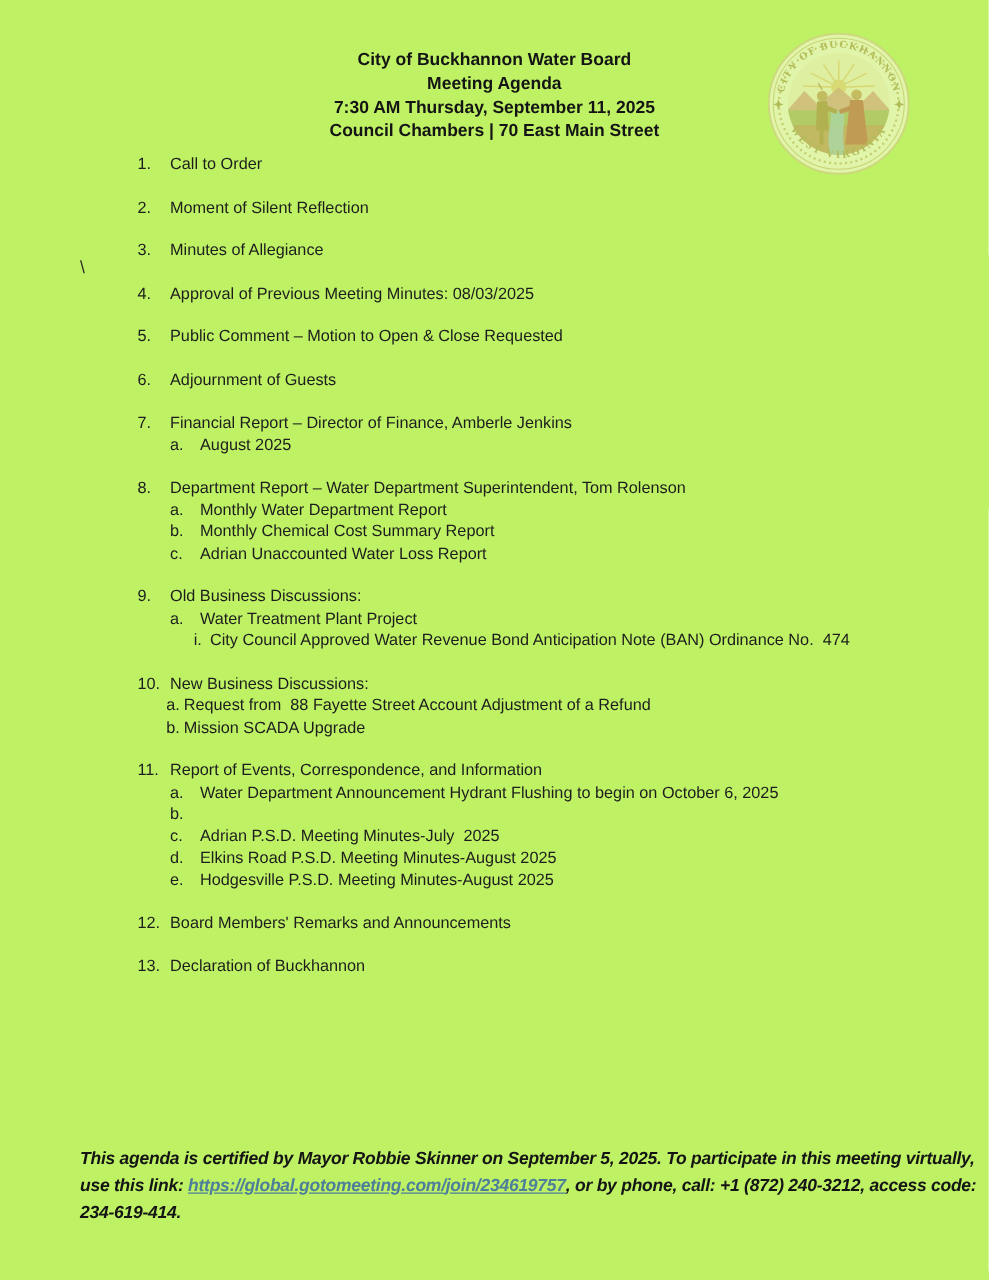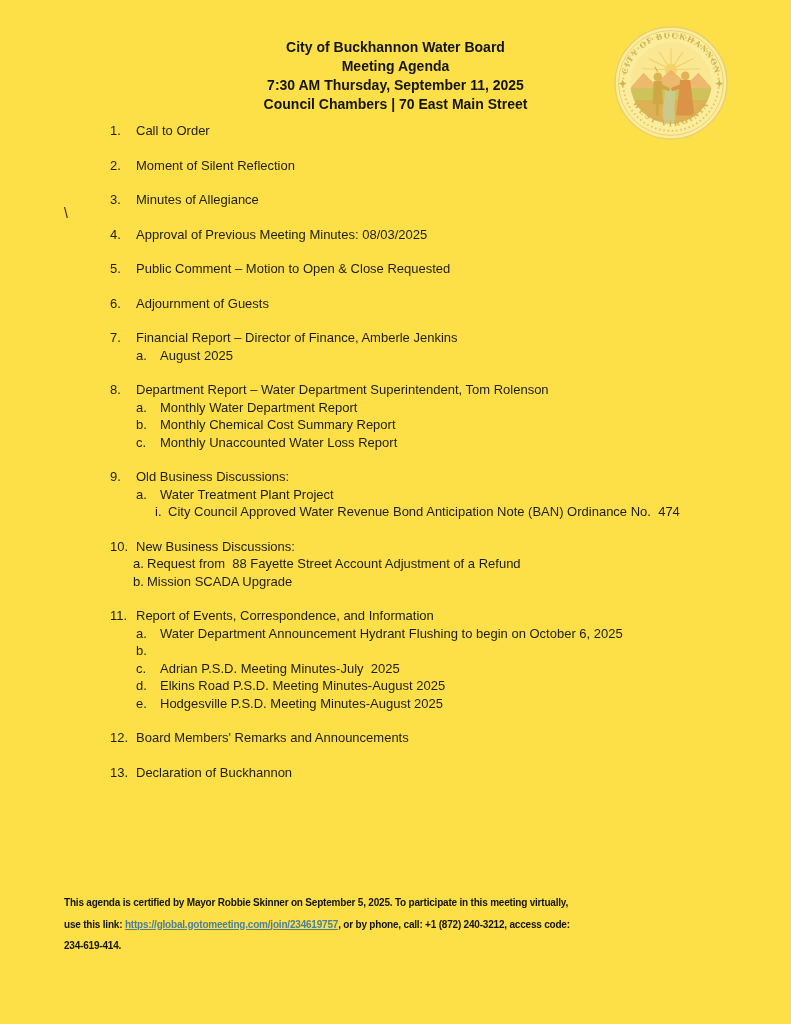--- a/index.html
+++ b/index.html
@@ -1,19 +1,19 @@
 <!DOCTYPE html>
 <html><head>
 <meta charset="utf-8">
 <style>
   html,body{margin:0;padding:0;background:#ffffff;}
   .page{
     position:relative;
     width:791px;height:1024px;
-    background:#fde047;
+    background:#bef264;
     font-family:"Liberation Sans",sans-serif;
     color:#1d1d1d;
     overflow:hidden;
   }
   
   .header{
     position:absolute;top:38px;left:0;right:0;
     text-align:center;
     font-weight:bold;
     font-size:14px;line-height:19px;
@@ -39,23 +39,23 @@
   .num{flex:0 0 26px;}
   .sub{display:flex;margin-left:26px;}
   .sub .num{flex:0 0 24px;}
   .sub.tight{margin-left:23px;}
   .sub.tight .num{flex:0 0 14px;}
   .subsub{display:flex;margin-left:45px;}
   .subsub .num{flex:0 0 13px;}
   .txt{white-space:pre-wrap;}
   
   .footer{
-    position:absolute;left:64px;top:892px;width:720px;
-    font-weight:bold;
-    font-size:10px;line-height:21.5px;
+    position:absolute;left:64px;top:916px;width:720px;
+    font-weight:bold;font-style:italic;
+    font-size:14px;line-height:21.5px;
     letter-spacing:-0.2px;
     color:#141414;
   }
   .fline{white-space:nowrap;}
   .link{color:#4d7e9a;text-decoration:underline;cursor:pointer;}
 </style>
 </head>
 <body>
 
 <div class="page">
@@ -164,21 +164,21 @@
       <div class="sub">
         <span class="num">a.</span>
         <span class="txt">Monthly Water Department Report</span>
       </div>
       <div class="sub">
         <span class="num">b.</span>
         <span class="txt">Monthly Chemical Cost Summary Report</span>
       </div>
       <div class="sub">
         <span class="num">c.</span>
-        <span class="txt">Monthly Unaccounted Water Loss Report</span>
+        <span class="txt">Adrian Unaccounted Water Loss Report</span>
       </div>
       <div class="item">
         <span class="num">9.</span>
         <span class="txt">Old Business Discussions:</span>
       </div>
       <div class="sub">
         <span class="num">a.</span>
         <span class="txt">Water Treatment Plant Project</span>
       </div>
       <div class="subsub">

